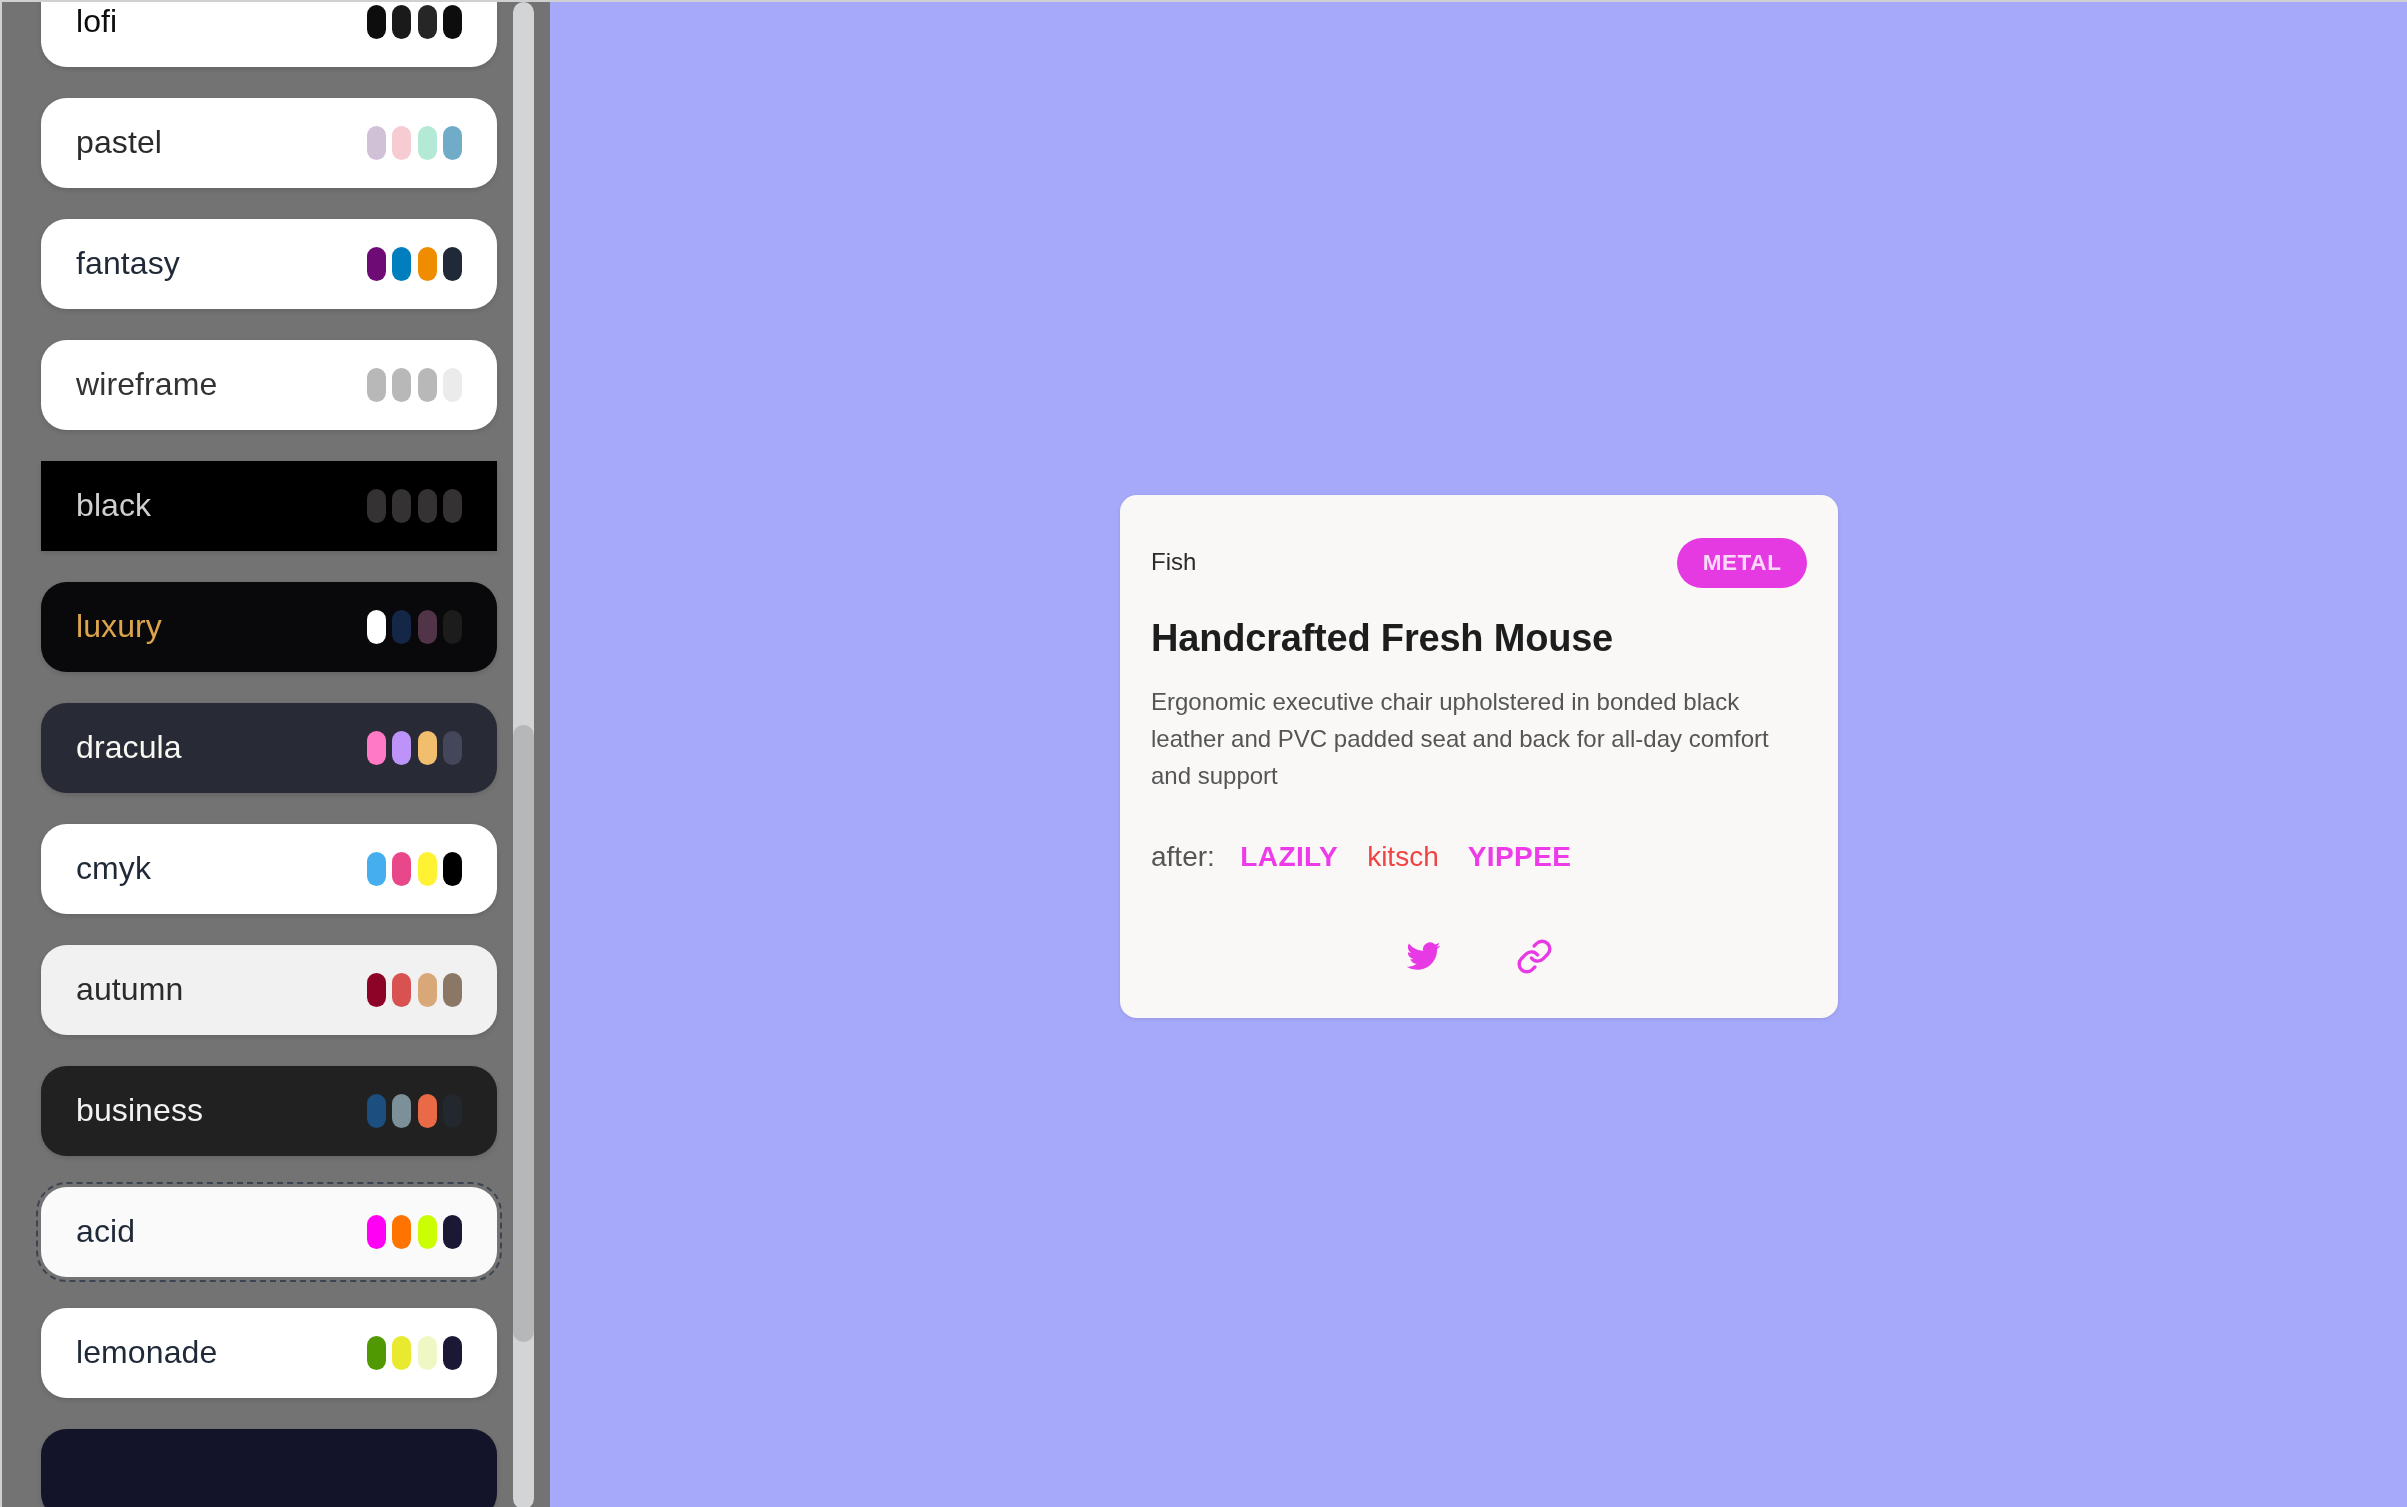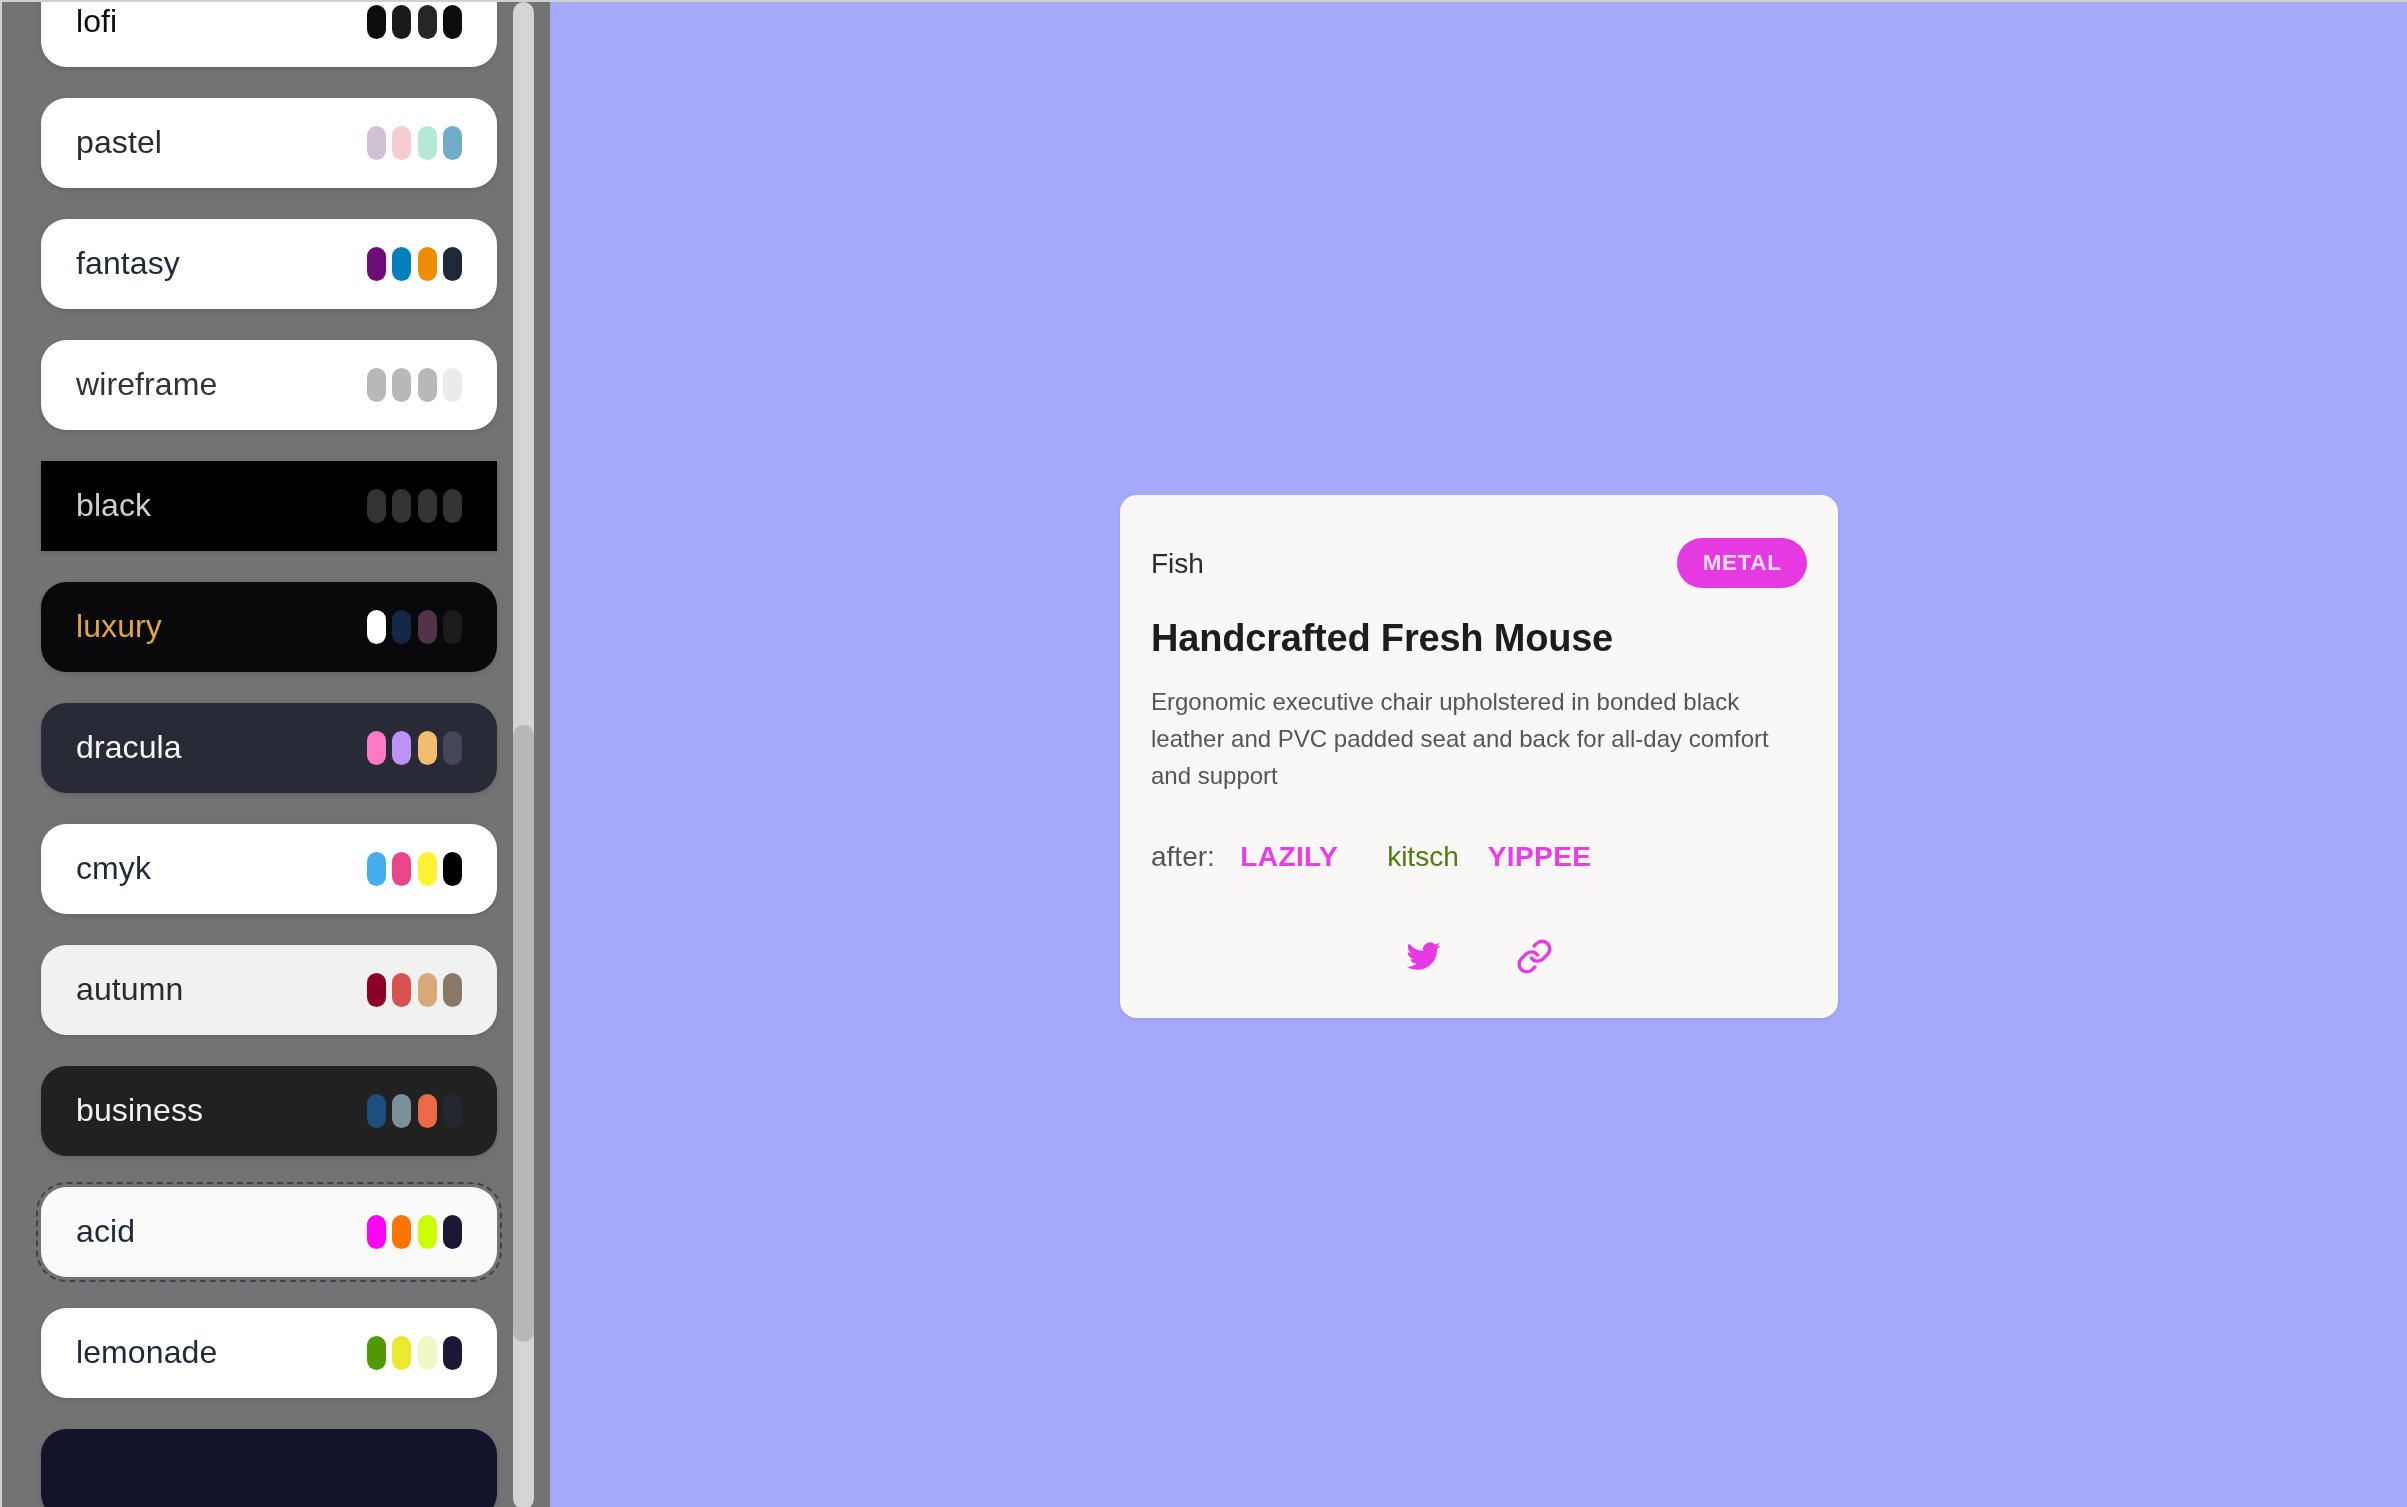--- a/index.html
+++ b/index.html
@@ -171,21 +171,21 @@
   }
 
   .card-top {
     display: flex;
     align-items: flex-start;
     justify-content: space-between;
     height: 61px;
   }
 
   .card-eyebrow {
-    font-size: 28px;
+    font-size: 24px;
     color: #2b2b2b;
     line-height: 1;
     padding-top: 11.8px;
   }
 
   .badge {
     background: #e53ae2;
     color: #fbd9fa;
     font-size: 22.5px;
     font-weight: bold;
@@ -214,21 +214,21 @@
   .tags-row {
     margin-top: 47px;
     display: flex;
     align-items: baseline;
     gap: 0;
     font-size: 28px;
   }
   .tags-label { color: #555555; margin-right: 25.5px; }
   .tag { margin-right: 29px; }
   .tag.accent { color: #ee3ae8; font-weight: bold; letter-spacing: 0.4px; }
-  .tag.plain  { color: #4d7c0f; margin-left: 20px; }
+  .tag.plain  { color: #ef4444; }
 
   .card-actions {
     margin-top: 65px;
     display: flex;
     justify-content: center;
     gap: 74px;
     padding-bottom: 7.8px;
   }
   .action-icon { cursor: pointer; display: flex; align-items: center; justify-content: center; }
 </style>

